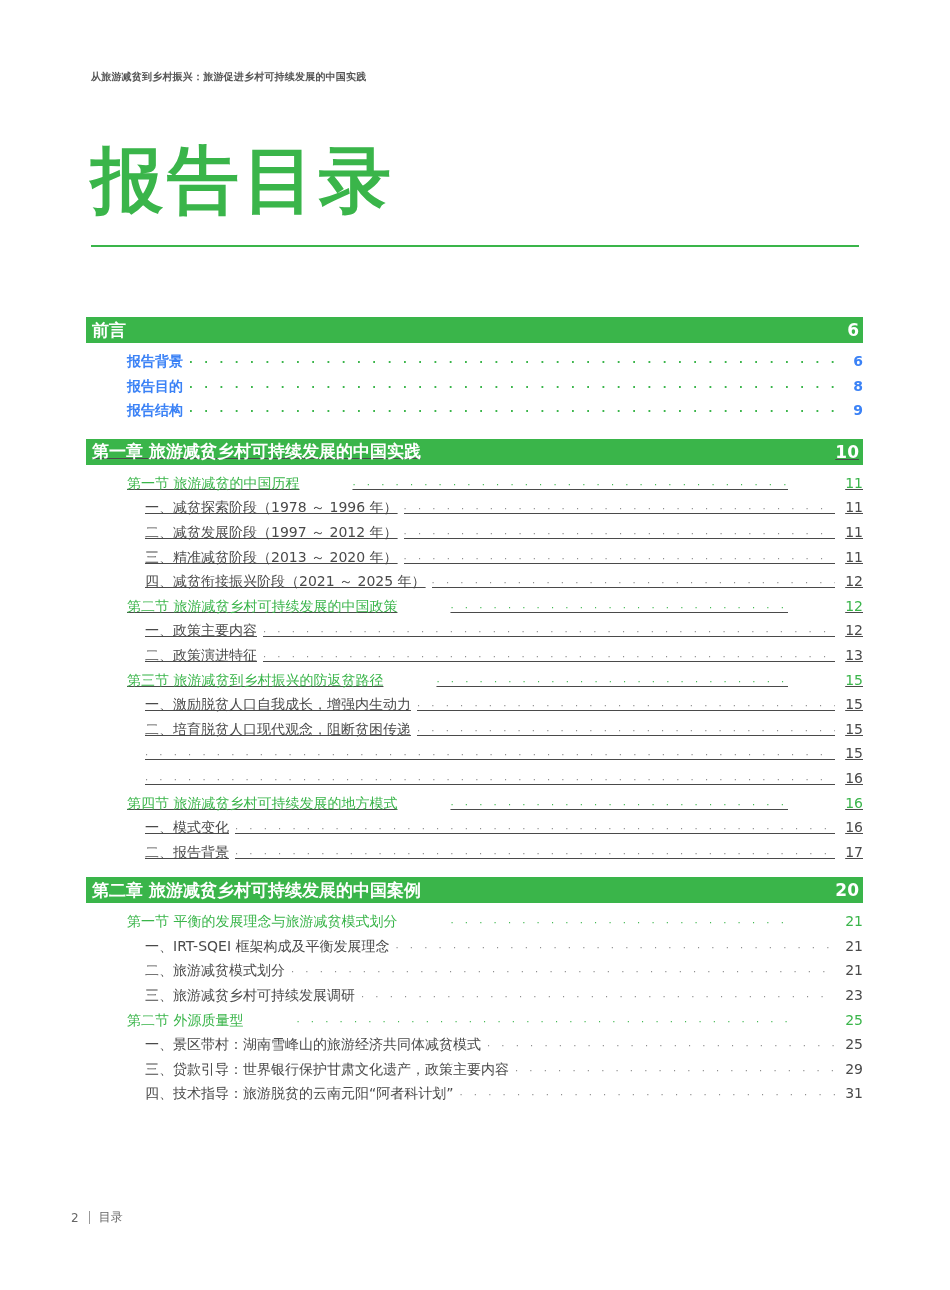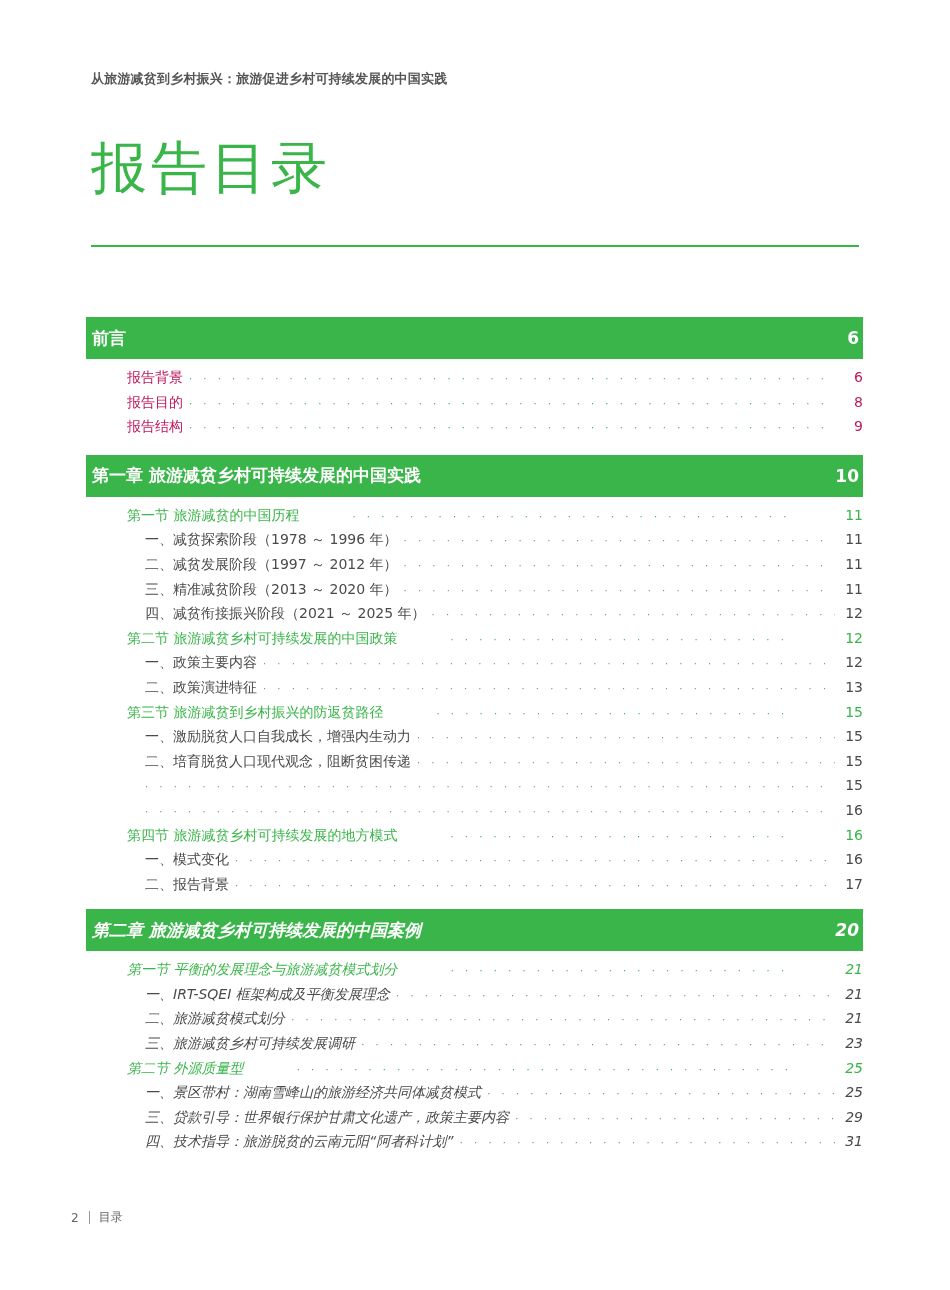--- a/index.html
+++ b/index.html
@@ -1,33 +1,33 @@
 <!DOCTYPE html>
 <html><head>
 <meta charset="utf-8">
 <style>
   html, body { margin:0; padding:0; }
   body { width:950px; height:1290px; background:#ffffff; position:relative; overflow:hidden;
          font-family:"DejaVu Sans", "Liberation Sans", sans-serif; color:#4a4a4a; }
-  .running-head { position:absolute; left:91px; top:70px; font-size:13px; font-weight:bold; color:#555; letter-spacing:0.2px; }
-  .page-title { position:absolute; left:91px; top:130px; font-size:56px; font-weight:normal; color:#3ab54a; letter-spacing:4px; line-height:76px; }
+  .running-head { position:absolute; left:91px; top:70px; font-size:10px; font-weight:bold; color:#555; letter-spacing:0.2px; }
+  .page-title { position:absolute; left:91px; top:142px; font-size:72px; font-weight:bold; color:#3ab54a; letter-spacing:4px; line-height:76px; }
   .title-rule { position:absolute; left:91px; top:245px; width:768px; height:2px; background:#3ab54a; }
   .toc { position:absolute; left:86px; top:317px; width:777px; }
-  .chapter-bar { background:#3ab54a; color:#fff; height:42px; display:flex; align-items:center; justify-content:space-between;
+  .chapter-bar { background:#3ab54a; color:#fff; height:26px; display:flex; align-items:center; justify-content:space-between;
                  padding:0 4px 0 6px; font-size:17px; font-weight:bold; }
   .chapter-bar .pg { font-size:17px; }
   .entry { display:flex; align-items:baseline; height:24.6px; font-size:14px; line-height:24.6px; }
   .entry .label { white-space:nowrap; padding-right:6px; }
   .entry .dots { flex:1; overflow:hidden; white-space:nowrap; letter-spacing:4px; font-size:10px; color:#888; }
   .entry .dots::before { content:"· · · · · · · · · · · · · · · · · · · · · · · · · · · · · · · · · · · · · · · · · · · · · · · · · · · · · · · · · · · · · · · · · · · · · · · · · · · · · · · · · · · · · · · · · · · · ·"; }
   .entry .pg { width:22px; text-align:right; padding-left:6px; }
   .lvl-section { padding-left:41px; color:#3ab54a;gap:47px; }
   .lvl-section .dots { color:#3ab54a; }
   .lvl-sub { padding-left:59px; color:#4a4a4a; }
-  .lvl-front { padding-left:41px; color:#be185d; }
+  .lvl-front { padding-left:41px; color:#3b82f6;font-weight:bold; }
   .lvl-front .dots { color:#3ab54a; }
   .group { margin-bottom:9px; }
   .group-body { padding-top:6px; padding-bottom:4px; }
   .footer { position:absolute; left:71px; top:1209px; font-size:12px; color:#666; display:flex; align-items:center; }
   .footer .sep { display:inline-block; width:1px; height:13px; background:#999; margin:0 9px 0 10px; }
 </style>
 </head>
 <body>
 
 <div class="running-head">从旅游减贫到乡村振兴：旅游促进乡村可持续发展的中国实践</div>
@@ -53,21 +53,21 @@
           <span class="pg">8</span>
         </div>
       <div class="entry lvl-front">
           <span class="label">报告结构</span>
           <span class="dots"></span>
           <span class="pg">9</span>
         </div>
     </div>
   </div>
 
-  <div class="group" style="margin-top:12px;">
+  <div class="group" style="margin-top:12px;text-decoration:underline;">
     <div class="chapter-bar">
       <span>第一章 旅游减贫乡村可持续发展的中国实践</span>
       <span class="pg">10</span>
     </div>
     <div class="group-body">
       <div class="entry lvl-section">
           <span class="label">第一节 旅游减贫的中国历程</span>
           <span class="dots"></span>
           <span class="pg">11</span>
         </div>
@@ -143,21 +143,21 @@
           <span class="pg">16</span>
         </div>
       <div class="entry lvl-sub">
           <span class="label">二、报告背景</span>
           <span class="dots"></span>
           <span class="pg">17</span>
         </div>
     </div>
   </div>
 
-  <div class="group" style="margin-top:8px;font-style:italic;">
+  <div class="group" style="margin-top:8px;">
     <div class="chapter-bar">
       <span>第二章 旅游减贫乡村可持续发展的中国案例</span>
       <span class="pg">20</span>
     </div>
     <div class="group-body">
       <div class="entry lvl-section">
           <span class="label">第一节 平衡的发展理念与旅游减贫模式划分</span>
           <span class="dots"></span>
           <span class="pg">21</span>
         </div>

